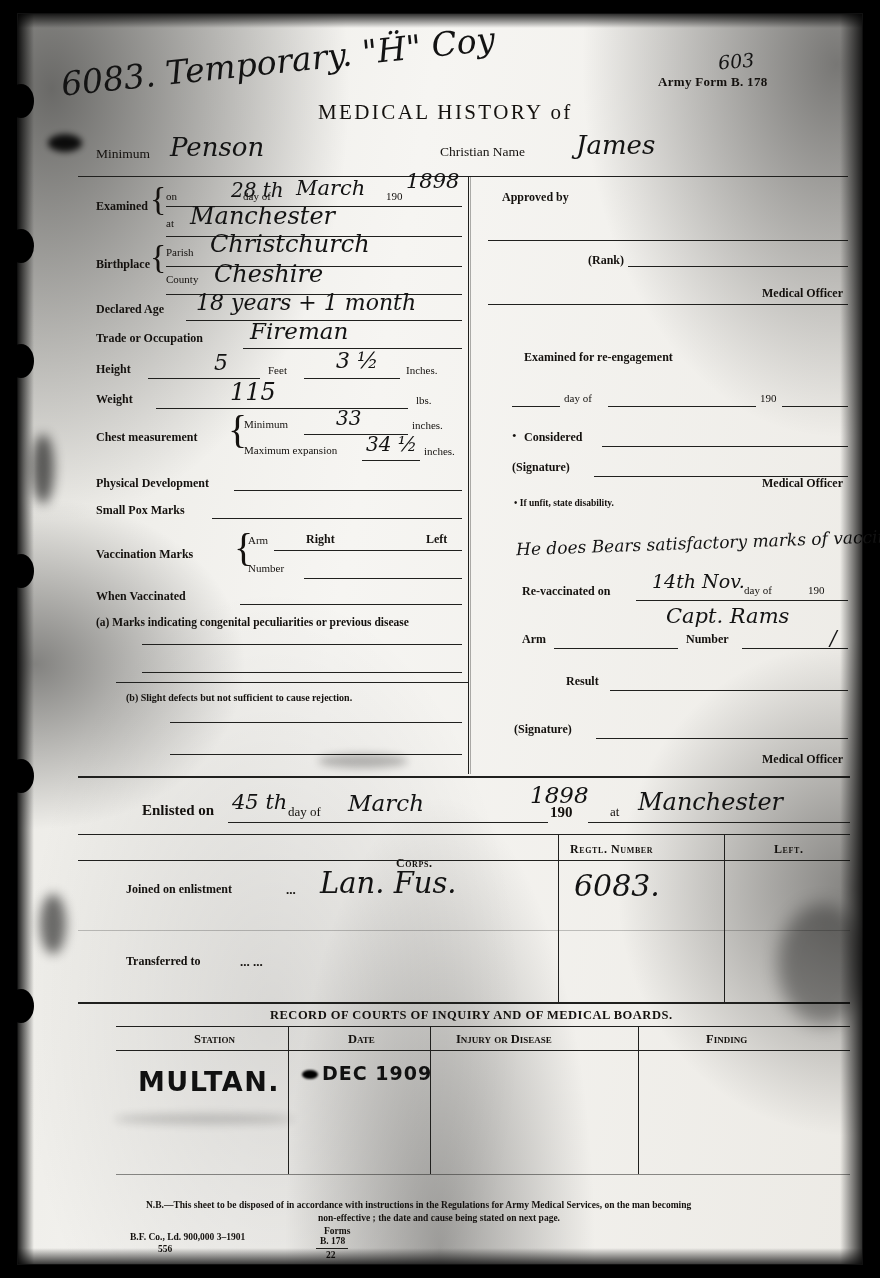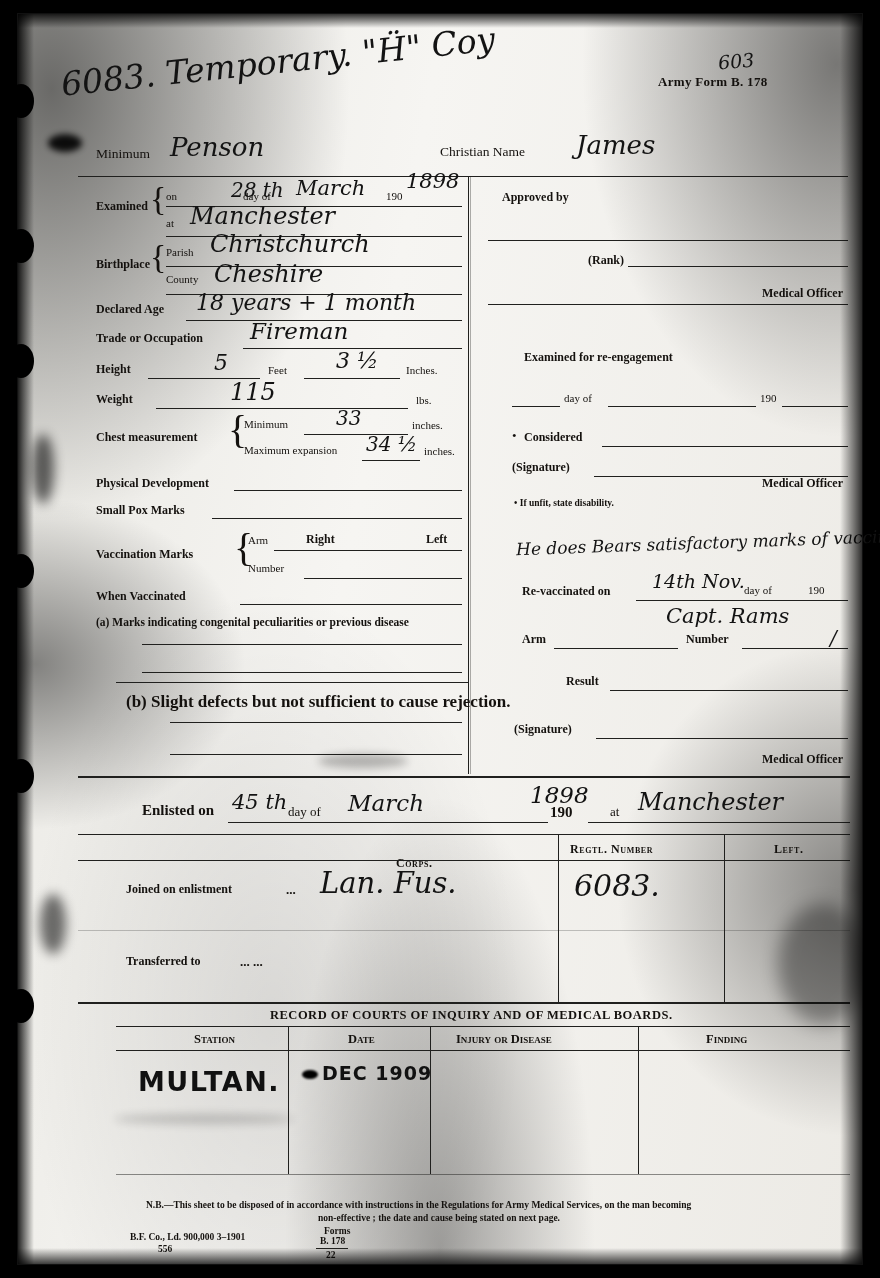--- a/index.html
+++ b/index.html
@@ -73,20 +73,21 @@
 <div id="sheet">
 
   <div class="lyr">
 
     <div class="hw big" style="left:42px;top:28px;transform:rotate(-6deg);font-size:33px;">6083. Temporary. "Ḧ" Coy</div>
 
     <div class="hw m" style="left:700px;top:36px;transform:rotate(-5deg);">603</div>
 
     <div class="p bb" style="left:640px;top:60px;font-size:13px;letter-spacing:.3px;">Army Form B. 178</div>
 
+    <div class="p ttl" style="left:300px;top:86px;">MEDICAL  HISTORY  of</div>
 
     <div class="p" style="left:78px;top:132px;font-size:13.5px;">Minimum</div>
     <div class="hw" style="left:152px;top:118px;font-size:26px;">Penson</div>
 
     <div class="p" style="left:422px;top:130px;font-size:13.5px;">Christian Name</div>
     <div class="hw" style="left:558px;top:116px;font-size:26px;">James</div>
 
     <div class="ln" style="left:60px;top:162px;width:770px;"></div>
 
     <div class="lnv" style="left:450px;top:162px;height:598px;"></div>
@@ -173,21 +174,21 @@
 
     <div class="p lbl2" style="left:78px;top:575px;">When Vaccinated</div>
     <div class="ln" style="left:222px;top:590px;width:222px;"></div>
 
     <div class="p" style="left:78px;top:602px;font-size:11.5px;width:380px;font-weight:bold;">(a) Marks indicating congenital peculiarities or previous disease</div>
     <div class="ln" style="left:124px;top:630px;width:320px;"></div>
     <div class="ln" style="left:124px;top:658px;width:320px;"></div>
 
     <div class="ln" style="left:98px;top:668px;width:352px;"></div>
 
-    <div class="p" style="left:108px;top:678px;font-size:17px;font-weight:bold;">(b) Slight defects but not sufficient to cause rejection.</div>
+    <div class="p" style="left:108px;top:678px;font-size:10px;font-weight:bold;">(b) Slight defects but not sufficient to cause rejection.</div>
     <div class="ln" style="left:152px;top:708px;width:292px;"></div>
     <div class="ln" style="left:152px;top:740px;width:292px;"></div>
 
     <div class="p lbl2" style="left:484px;top:176px;">Approved by</div>
     <div class="ln" style="left:470px;top:226px;width:360px;"></div>
 
     <div class="p" style="left:570px;top:239px;font-size:12px;font-weight:bold;">(Rank)</div>
     <div class="ln" style="left:610px;top:252px;width:220px;"></div>
     <div class="p lbl2" style="left:744px;top:272px;">Medical Officer</div>
     <div class="ln" style="left:470px;top:290px;width:360px;"></div>

